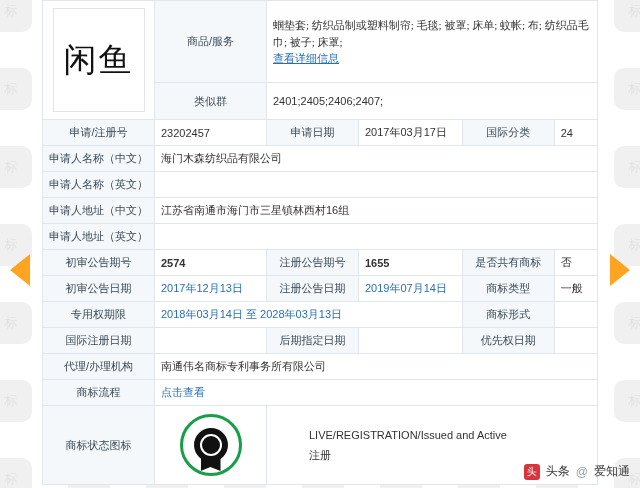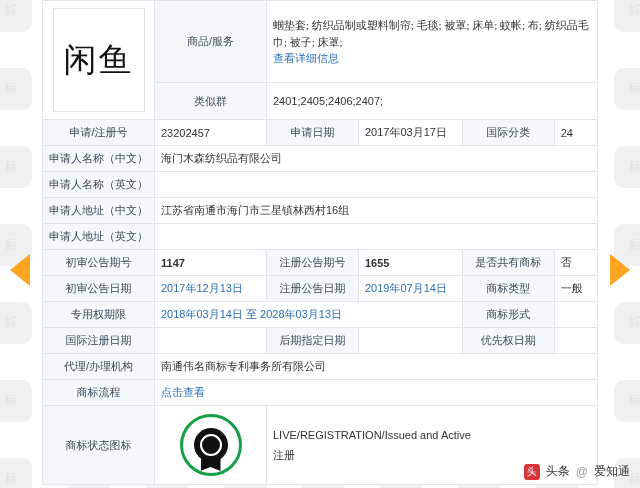--- a/index.html
+++ b/index.html
@@ -69,21 +69,21 @@
     display: flex; align-items: center; justify-content: center;
     background: #fff;
   }
   .logo-text {
     font-family: "DejaVu Serif", serif;
     font-size: 33px;
     letter-spacing: 2px;
     color: #111;
   }
   .goods-text { line-height: 17px; color:#333;font-family:Liberation Serif, serif; }
-  .link-u { color:#2a6fb5; cursor:pointer; }
+  .link-u { color:#2a6fb5; text-decoration: underline; cursor:pointer; }
 
   
   .seal-cell { text-align:center; }
   .seal {
     width: 62px; height: 62px;
     border-radius: 50%;
     border: 3px solid #169f46;
     background: #fff;
     margin: 4px auto;
     display:flex; align-items:center; justify-content:center;
@@ -98,21 +98,21 @@
   .seal-inner:after {
     content:"";
     width: 18px; height:18px; border-radius:50%;
     border: 2px solid #fff;
   }
   .seal-ribbon {
     position:absolute; bottom:2px; left:50%; transform:translateX(-50%);
     width: 20px; height: 14px; background:#111;
     clip-path: polygon(0 0, 100% 0, 100% 100%, 50% 72%, 0 100%);
   }
-  .status-lines { line-height: 20px; font-size: 11px; color:#333; }
+  .status-lines { line-height: 20px; font-size: 11px; color:#333;margin-left:36px; }
 
   
   .arrow {
     position: absolute; top: 254px; z-index: 4;
     width: 0; height: 0;
   }
   .arrow.left {
     left: 10px;
     border-top: 16px solid transparent;
     border-bottom: 16px solid transparent;
@@ -249,21 +249,21 @@
     <tr>
       <td class="lbl">申请人地址（中文）</td>
       <td class="val" colspan="5">江苏省南通市海门市三星镇林西村16组</td>
     </tr>
     <tr>
       <td class="lbl">申请人地址（英文）</td>
       <td class="val" colspan="5"></td>
     </tr>
     <tr>
       <td class="lbl">初审公告期号</td>
-      <td class="val bold">1147</td>
+      <td class="val bold">2574</td>
       <td class="lbl">注册公告期号</td>
       <td class="val bold">1655</td>
       <td class="lbl">是否共有商标</td>
       <td class="val">否</td>
     </tr>
     <tr>
       <td class="lbl">初审公告日期</td>
       <td class="val blue">2017年12月13日</td>
       <td class="lbl">注册公告日期</td>
       <td class="val blue">2019年07月14日</td>

